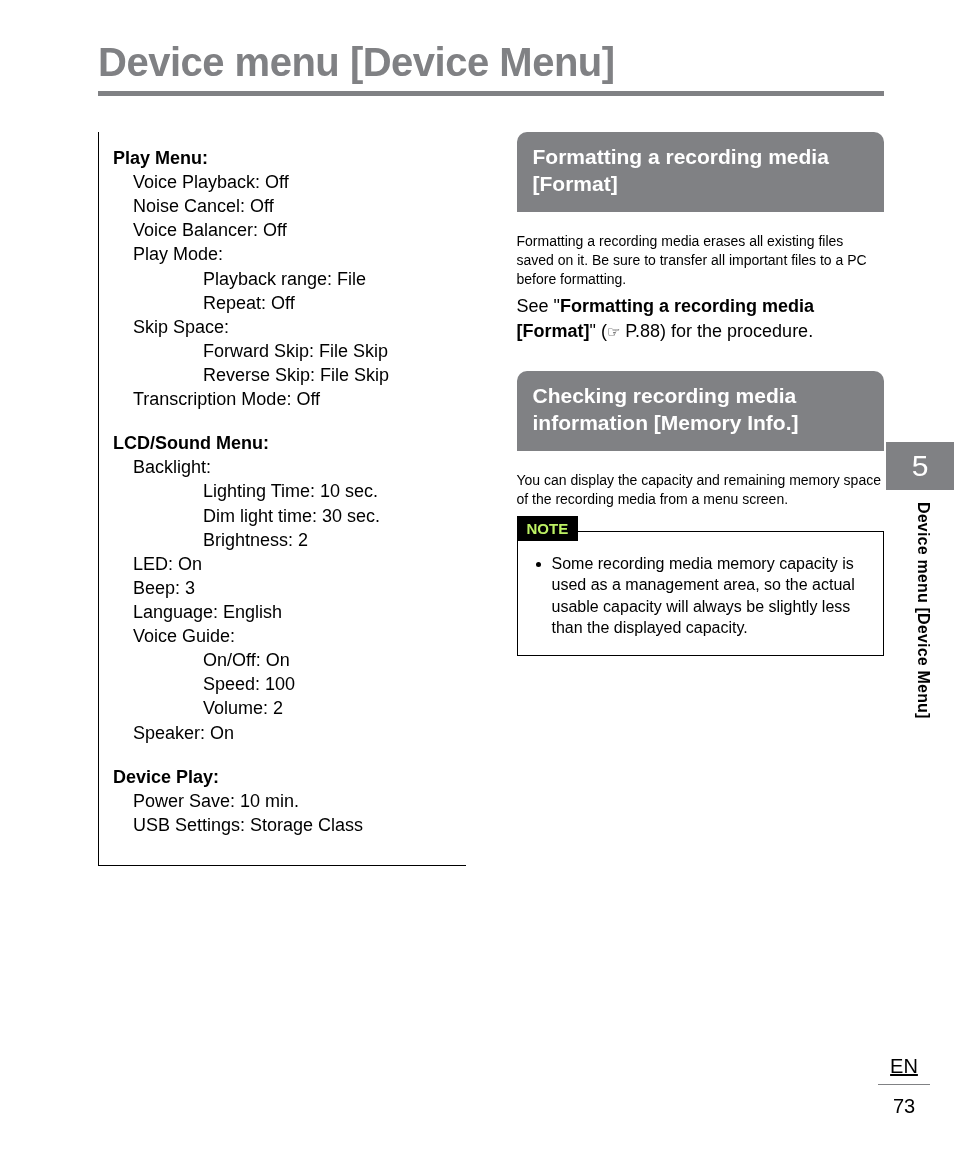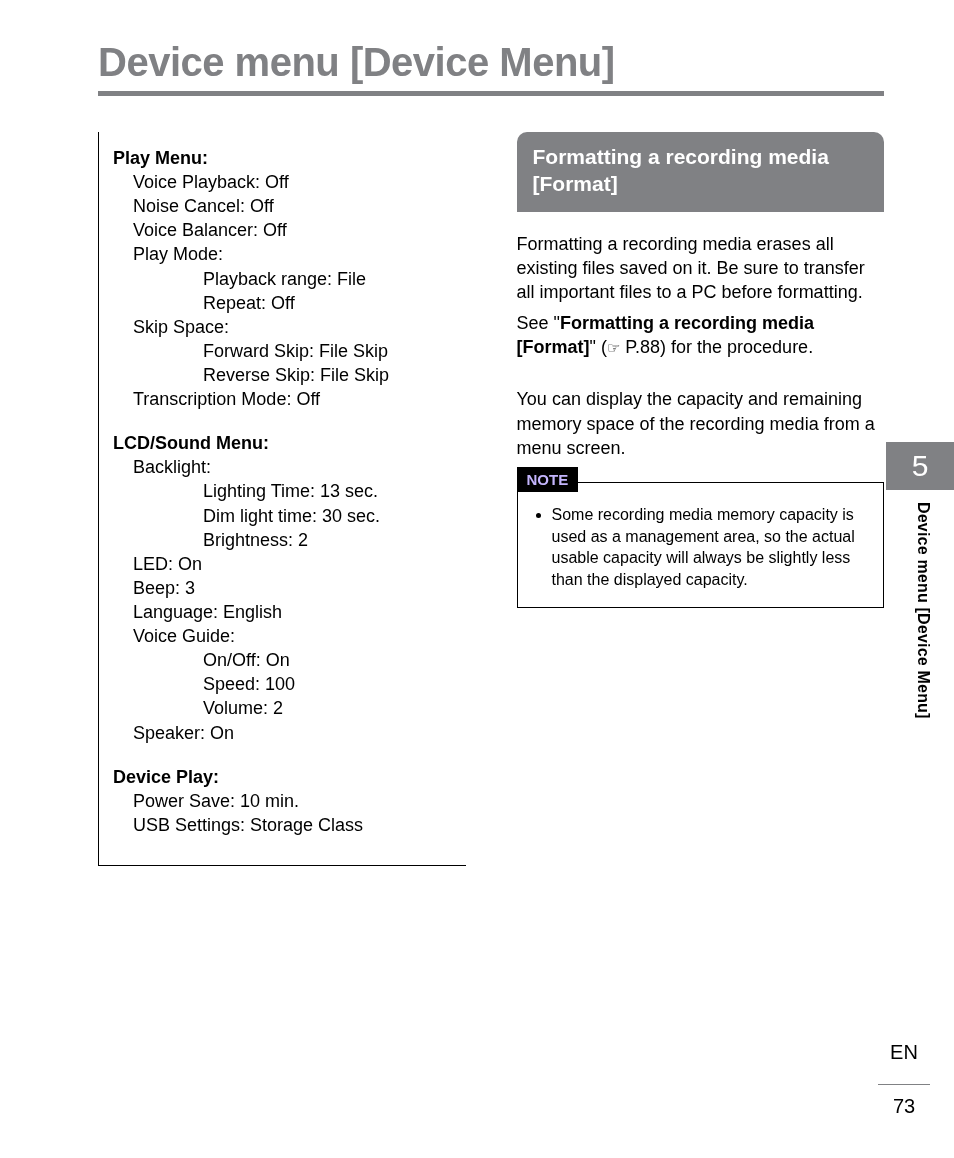--- a/index.html
+++ b/index.html
@@ -64,21 +64,21 @@
     color: #fff;
     font-family: "Arial Black", "Myriad Pro Black", sans-serif;
     font-weight: 900;
     font-size: 21px;
     line-height: 1.28;
     padding: 12px 16px 14px 16px;
     border-radius: 10px 10px 0 0;
     margin-bottom: 20px;
   }
   .body-text {
-    font-size: 18px;
+    font-size: 14px;
     line-height: 1.35;
     margin: 0 0 4px 0;
   }
   .see-line {
     font-size: 18px;
     line-height: 1.35;
     margin: 6px 0 28px 0;
   }
   .see-line .bold {
     font-weight: 700;
@@ -90,21 +90,21 @@
     border: 1.5px solid #000;
     border-top: none;
     padding: 14px 14px 14px 14px;
     position: relative;
   }
   .note-label {
     position: absolute;
     top: -15px;
     left: -1px;
     background: #000;
-    color: #c4b5fd;
+    color: #bef264;
     font-weight: 700;
     font-size: 15px;
     padding: 4px 10px;
   }
   .note-top-rule {
     position: absolute;
     top: 0;
     left: 0; right: 0;
     border-top: 1.5px solid #000;
   }
@@ -151,22 +151,23 @@
 
   .footer {
     position: absolute;
     right: 24px;
     bottom: 40px;
     width: 52px;
     text-align: center;
   }
   .footer .lang {
     font-size: 20px;
-    padding-bottom: 20px;
+    padding-bottom: 6px;
     border-bottom: 1.5px solid #808184;
+    text-decoration: underline;
   }
   .footer .pnum {
     font-size: 20px;
     padding-top: 10px;
   }
 </style>
 </head>
 <body>
 
 <div class="page">
@@ -186,21 +187,21 @@
         <div class="lvl1">Play Mode:</div>
         <div class="lvl2">Playback range: File</div>
         <div class="lvl2">Repeat: Off</div>
         <div class="lvl1">Skip Space:</div>
         <div class="lvl2">Forward Skip: File Skip</div>
         <div class="lvl2">Reverse Skip: File Skip</div>
         <div class="lvl1">Transcription Mode: Off</div>
 
         <p class="section-head mt">LCD/Sound Menu:</p>
         <div class="lvl1">Backlight:</div>
-        <div class="lvl2">Lighting Time: 13 sec.</div>
+        <div class="lvl2">Lighting Time: 10 sec.</div>
         <div class="lvl2">Dim light time: 30 sec.</div>
         <div class="lvl2">Brightness: 2</div>
         <div class="lvl1">LED: On</div>
         <div class="lvl1">Beep: 3</div>
         <div class="lvl1">Language: English</div>
         <div class="lvl1">Voice Guide:</div>
         <div class="lvl2">On/Off: On</div>
         <div class="lvl2">Speed: 100</div>
         <div class="lvl2">Volume: 2</div>
         <div class="lvl1">Speaker: On</div>
@@ -213,20 +214,21 @@
     </div>
 
     <div class="col-right">
 
       <div class="gray-heading">Formatting a recording media [Format]</div>
       <p class="body-text">Formatting a recording media erases all existing files saved on it. Be sure to transfer all important files to a PC before formatting.</p>
       <p class="see-line">
         <span>See "</span><span class="bold">Formatting a recording media [Format]</span><span>" (</span><span class="pointer-glyph">☞</span><span> P.88) for the procedure.</span>
       </p>
 
+      <div class="gray-heading">Checking recording media information [Memory Info.]</div>
       <p class="body-text" style="margin-bottom:22px;">You can display the capacity and remaining memory space of the recording media from a menu screen.</p>
 
       <div class="note-box">
         <div class="note-top-rule"></div>
         <div class="note-label">NOTE</div>
         <ul>
           <li>Some recording media memory capacity is used as a management area, so the actual usable capacity will always be slightly less than the displayed capacity.</li>
         </ul>
       </div>
 

